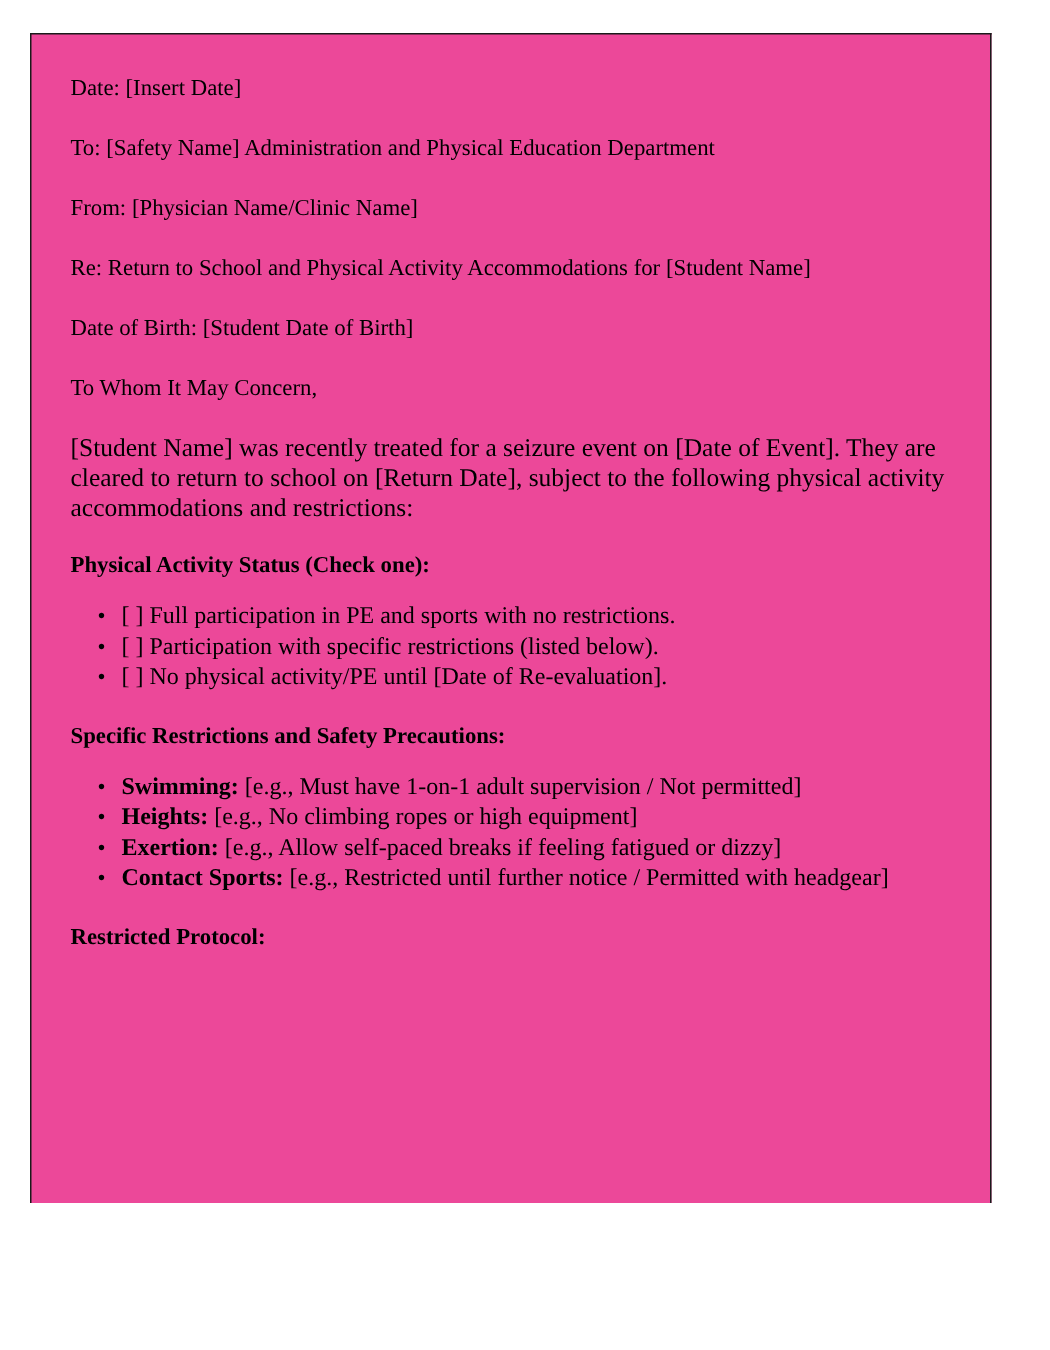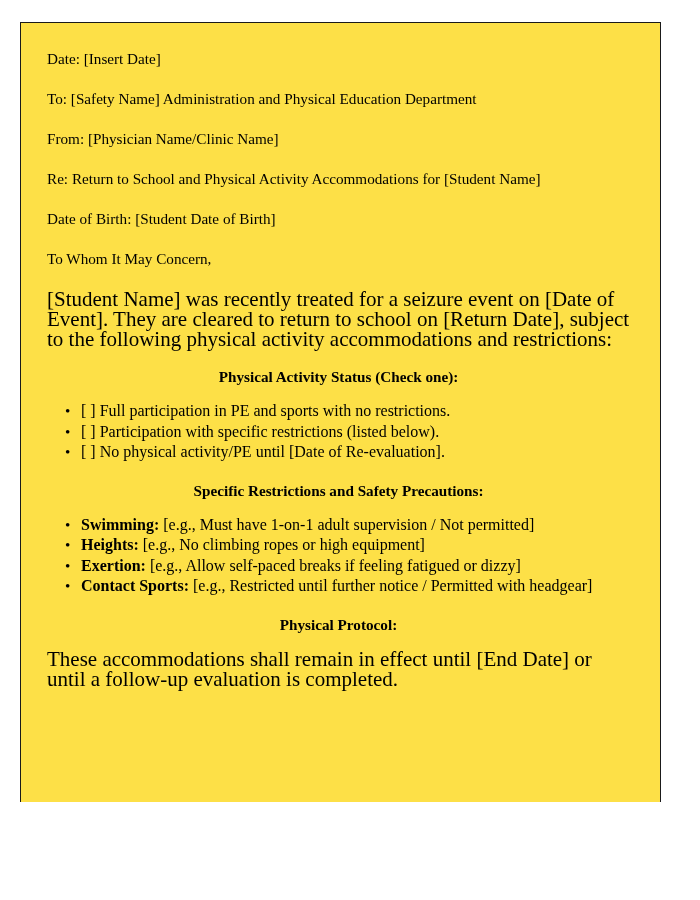--- a/index.html
+++ b/index.html
@@ -20,48 +20,47 @@
   .doc-frame {
     position: absolute;
     left: 20px;
     top: 22px;
     width: 641px;
     height: 780px;
     border-left: 1.5px solid #1a1a1a;
     border-top: 1.5px solid #1a1a1a;
     border-right: 1.5px solid #1a1a1a;
     border-bottom: none;
-    background: #fde047;
+    background: #ec4899;
     overflow: hidden;
   }
 
   .doc-body {
     padding: 26px 30px 0 26px;
   }
 
   p.line {
     margin: 0 0 20px 0;
     font-size: 15.2px;
     line-height: 20px;
     text-align: left;
   }
 
   p.para {
     margin: 0 0 18px 0;
-    font-size: 21px;
+    font-size: 17px;
     line-height: 20px;
     text-align: left;
   }
 
   p.heading {
     margin: 0 0 14px 0;
     font-size: 15.2px;
     line-height: 20px;
     font-weight: bold;
-    text-align: center;
   }
 
   ul.doc-list {
     margin: 0 0 18px 0;
     padding: 0 0 0 34px;
     list-style: none;
   }
   ul.doc-list li {
     position: relative;
     font-size: 16px;
@@ -103,19 +102,18 @@
     </ul>
 
     <p class="heading">Specific Restrictions and Safety Precautions:</p>
     <ul class="doc-list">
       <li><span class="lbl">Swimming:</span><span> [e.g., Must have 1-on-1 adult supervision / Not permitted]</span></li>
       <li><span class="lbl">Heights:</span><span> [e.g., No climbing ropes or high equipment]</span></li>
       <li><span class="lbl">Exertion:</span><span> [e.g., Allow self-paced breaks if feeling fatigued or dizzy]</span></li>
       <li><span class="lbl">Contact Sports:</span><span> [e.g., Restricted until further notice / Permitted with headgear]</span></li>
     </ul>
 
-    <p class="heading">Physical Protocol:</p>
+    <p class="heading">Restricted Protocol:</p>
 
-    <p class="para">These accommodations shall remain in effect until [End Date] or until a follow-up evaluation is completed.</p>
 
 
   </div>
 </div>
 
 </body></html>

